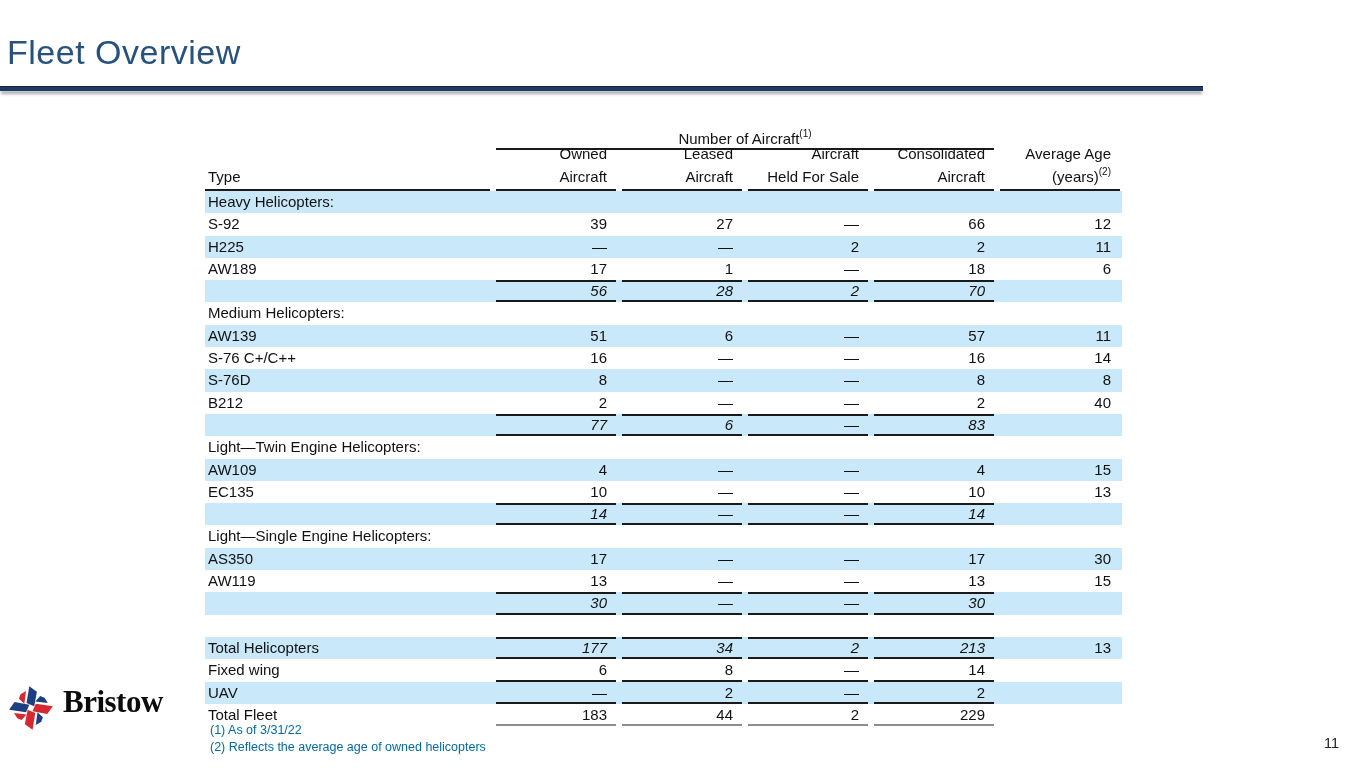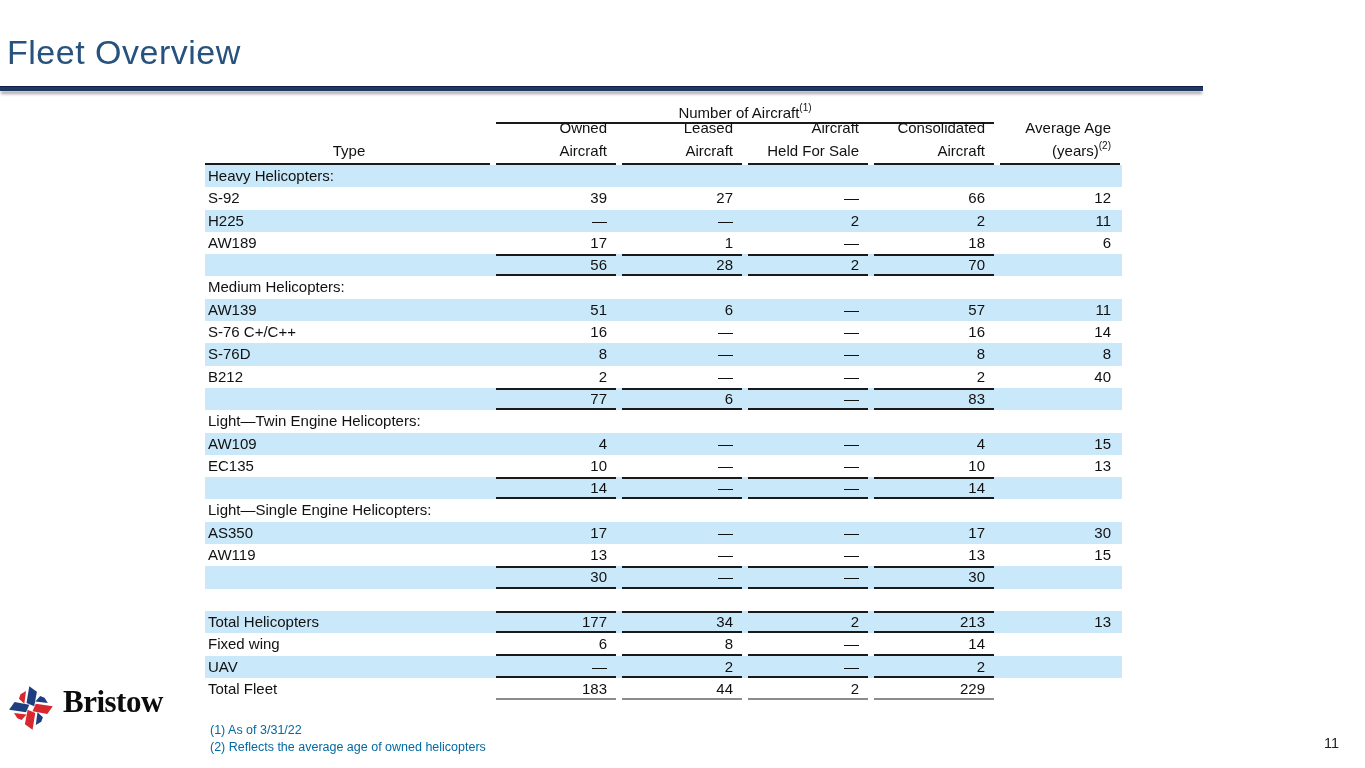--- a/index.html
+++ b/index.html
@@ -11,38 +11,38 @@
     position:absolute; left:7px; top:33px; margin:0;
     font-size:34px; font-weight:400; letter-spacing:0.5px;
     color:var(--title-color);
   }
   .title-rule {
     position:absolute; left:0; top:86px; width:1203px; height:4px;
     background:var(--rule-color); border-top:1.5px solid #12203f;
     box-shadow:0 4px 3px -1px rgba(90,90,90,0.55);
   }
   .fleet-table { position:absolute; left:205px; top:103px; width:917px; font-size:15px; }
-  .hrow1 { display:flex; height:21px; }
+  .hrow1 { display:flex; height:21px;margin-top:26px; }
   .h-type-spacer { width:285px; }
   .noa {
     width:498px; margin-left:6px; text-align:center; line-height:19px;
     border-bottom:2px solid var(--border-dark); white-space:nowrap;
   }
   .h-age-spacer { width:120px; margin-left:6px; }
   .hrow2 { display:flex; height:41px; }
   .hrow2 .cell { display:flex; flex-direction:column; justify-content:flex-end; padding-bottom:1px; }
   .h-col { text-align:center; line-height:17px; border-bottom:2px solid var(--border-dark); white-space:nowrap; }
   .h-type { border-bottom:2px solid var(--border-dark); line-height:17px; }
   sup { font-size:10px; position:relative; top:-1px; vertical-align:super; line-height:0; }
   .row { display:flex; height:22.3px; }
   .row.blue { background:var(--band-blue); }
   .cell { box-sizing:border-box; }
-  .cell.type { width:285px; padding-left:3px; line-height:22.3px; white-space:nowrap;align-items:center; }
+  .cell.type { width:285px; padding-left:3px; line-height:22.3px; white-space:nowrap; }
   .cell.num, .cell.age { width:120px; margin-left:6px; text-align:right; padding-right:9px; line-height:22.3px; }
-  .cell.bt { border-top:2px solid var(--border-dark); line-height:20px; }
+  .cell.bt { border-top:2px solid var(--border-dark); line-height:20px;font-style:italic; }
   .cell.bb { border-bottom:2px solid var(--border-dark); }
   .cell.bb-gray { border-bottom:2px solid var(--border-gray); }
   .cell.bt.bb, .cell.bt.bb-gray { line-height:18.5px; }
   .footnotes {
     position:absolute; left:210px; top:722px; font-size:12.5px; line-height:16.5px; color:#0369a1;
   }
   .logo { position:absolute; left:5px; top:684px; display:flex; align-items:flex-start;font-family:Liberation Serif, serif; }
   .logo-text {
     font-size:31px; font-weight:700; color:#0c0c0c; letter-spacing:-0.5px; margin-left:4px;
   }

